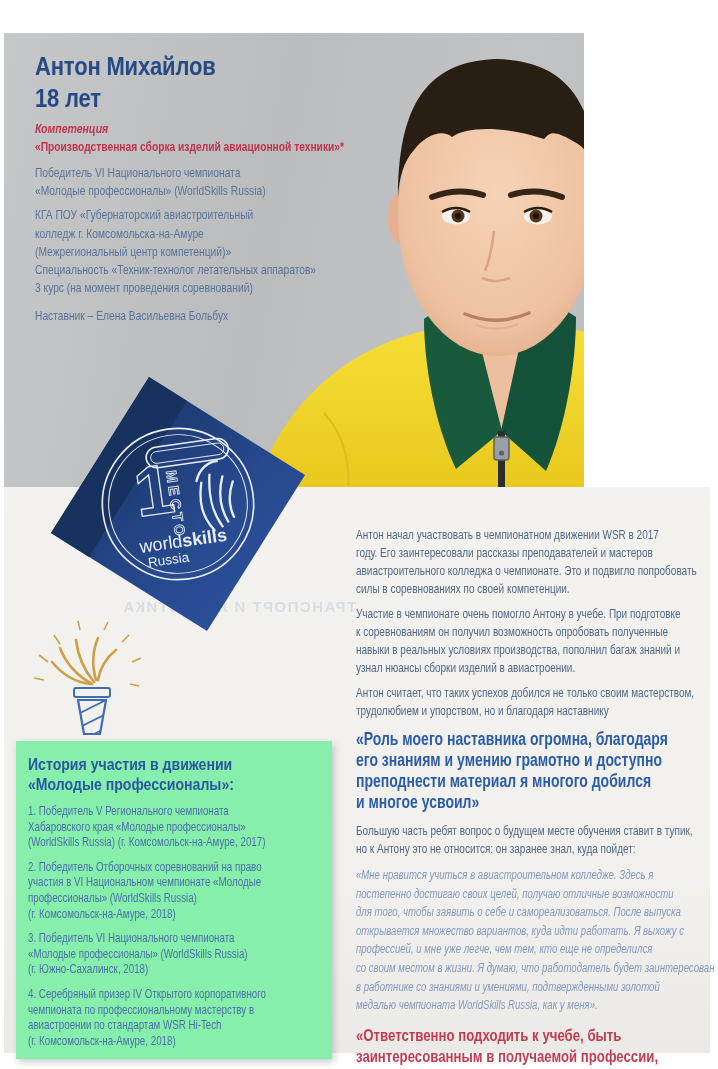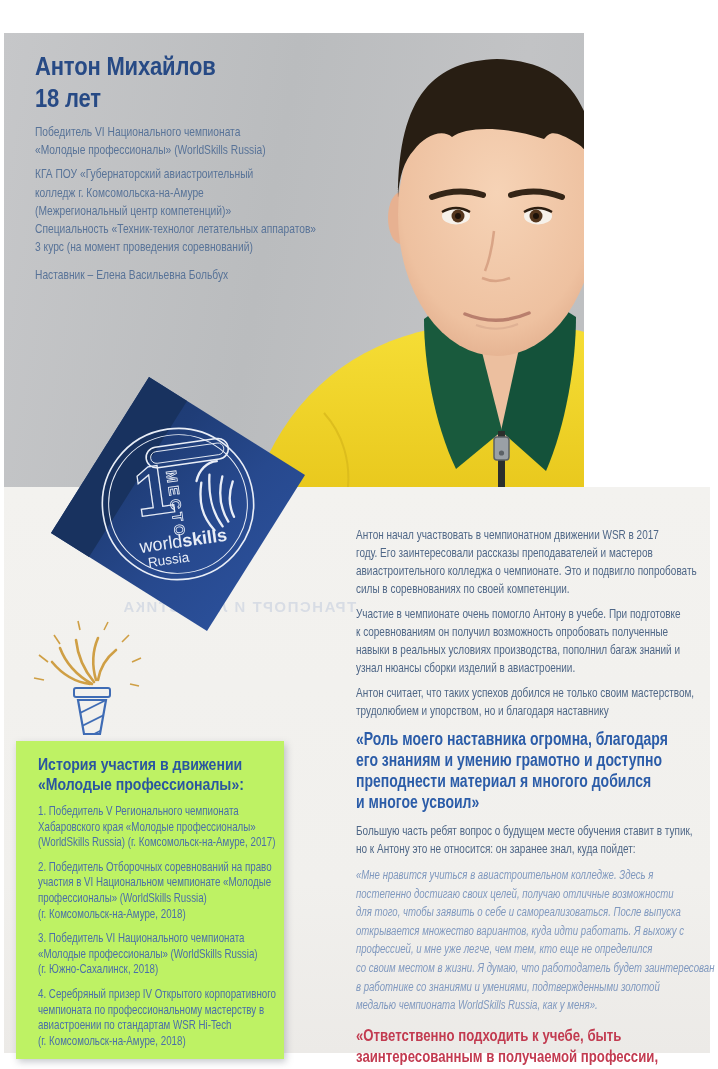--- a/index.html
+++ b/index.html
@@ -29,23 +29,23 @@
   .show-through{position:absolute;left:122px;top:598px;font-size:15px;font-weight:bold;color:#2d55a8;
     opacity:.13;letter-spacing:1.5px;transform:scaleX(-1);white-space:nowrap;z-index:1;}
 
   
   .cube-wrap{position:absolute;left:28px;top:376px;width:292px;height:258px;z-index:6;}
 
   
   .torch-wrap{position:absolute;left:30px;top:618px;width:122px;height:118px;z-index:4;}
 
   
-  .card{position:absolute;left:16px;top:741px;width:268px;box-sizing:border-box;
-    background:#bef264;box-shadow:2px 3px 7px rgba(110,115,130,.38);
-    padding:14px 18px 10px 22px;z-index:5;}
+  .card{position:absolute;left:16px;top:741px;width:316px;box-sizing:border-box;
+    background:#86efac;box-shadow:2px 3px 7px rgba(110,115,130,.38);
+    padding:14px 18px 10px 12px;z-index:5;}
   .card-title{font-size:16px;font-weight:bold;color:#2a56a0;line-height:20px;white-space:nowrap;
     transform:scaleX(.88);transform-origin:0 0;}
   .card-item{font-size:12.2px;color:#4b6fa8;line-height:15.6px;margin-top:9px;white-space:nowrap;
     transform:scaleX(.8);transform-origin:0 0;}
 
   
   .right-col{position:absolute;left:356px;top:509px;width:356px;padding-top:17px;z-index:3;}
   .para{font-size:12.8px;color:#4f6787;line-height:18px;white-space:nowrap;
     transform:scaleX(.78);transform-origin:0 0;}
   .para + .para{margin-top:7px;}
@@ -118,20 +118,24 @@
 
         <path d="M490,198 C488,216 485,228 481,238 M478,245 Q492,251 506,245" stroke="#d9a486" stroke-width="2.5" fill="none"></path>
         <path d="M461,281 Q493,294 525,280" stroke="#b97f6d" stroke-width="3.5" fill="none" stroke-linecap="round"></path>
         <path d="M472,292 Q493,300 514,291" stroke="#d9a98f" stroke-width="2" fill="none" opacity=".7"></path>
       </g>
     </svg>
 
     <div class="id-block">
       <div class="name">Антон Михайлов</div>
       <div class="name">18 лет</div>
+      <div class="competence">
+        <div class="comp-label">Компетенция</div>
+        <div class="comp-value">«Производственная сборка изделий авиационной техники»*</div>
+      </div>
       <div class="info-block first">Победитель VI Национального чемпионата<br>«Молодые профессионалы» (WorldSkills Russia)</div>
       <div class="info-block">КГА ПОУ «Губернаторский авиастроительный<br>колледж г. Комсомольска-на-Амуре<br>(Межрегиональный центр компетенций)»<br>Специальность «Техник-технолог летательных аппаратов»<br>3 курс (на момент проведения соревнований)</div>
       <div class="info-block mentor">Наставник – Елена Васильевна Больбух</div>
     </div>
   </div>
 
   <div class="lower-area"></div>
 
   <div class="show-through">ТРАНСПОРТ И ЛОГИСТИКА</div>
 

